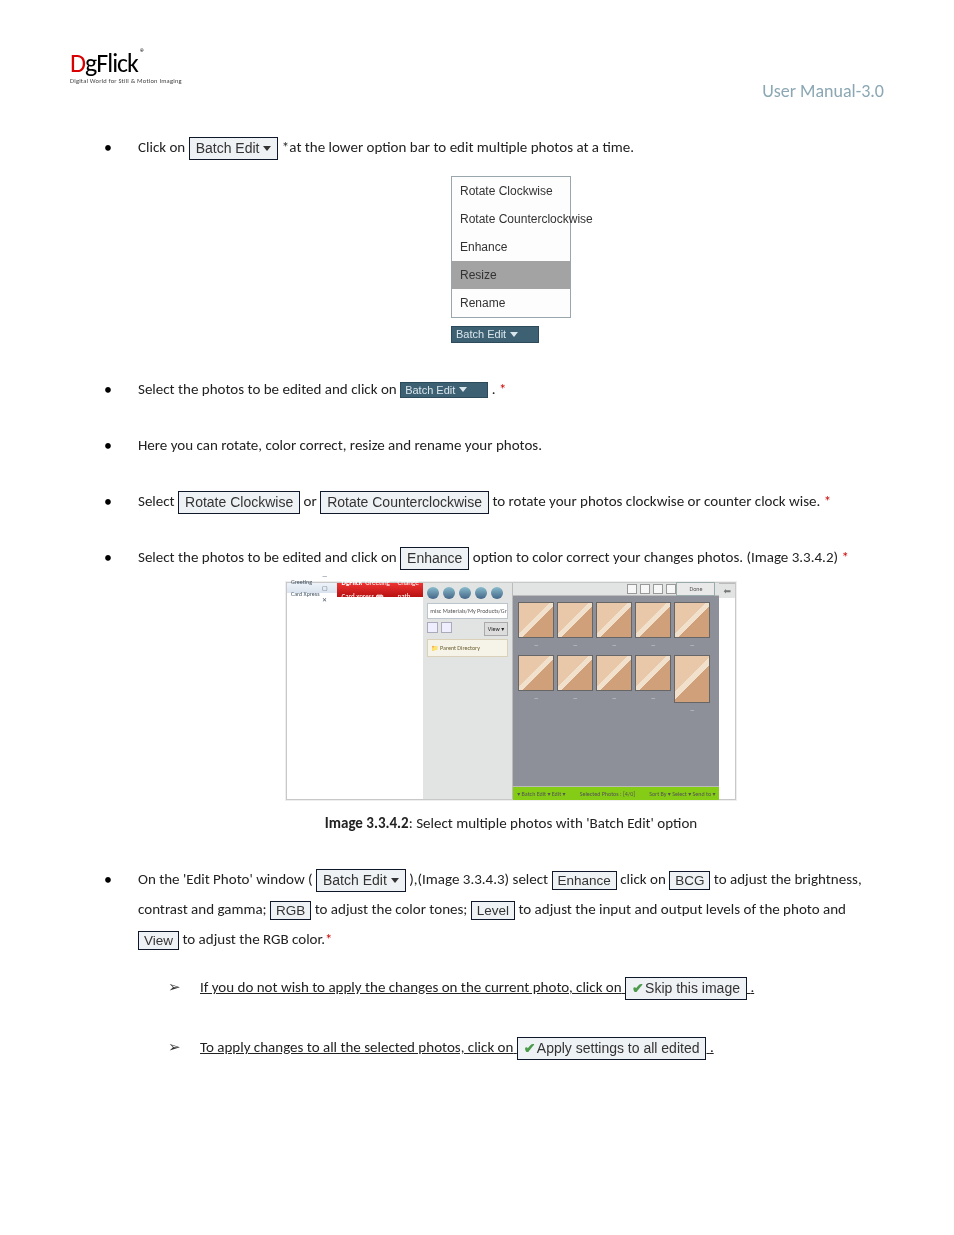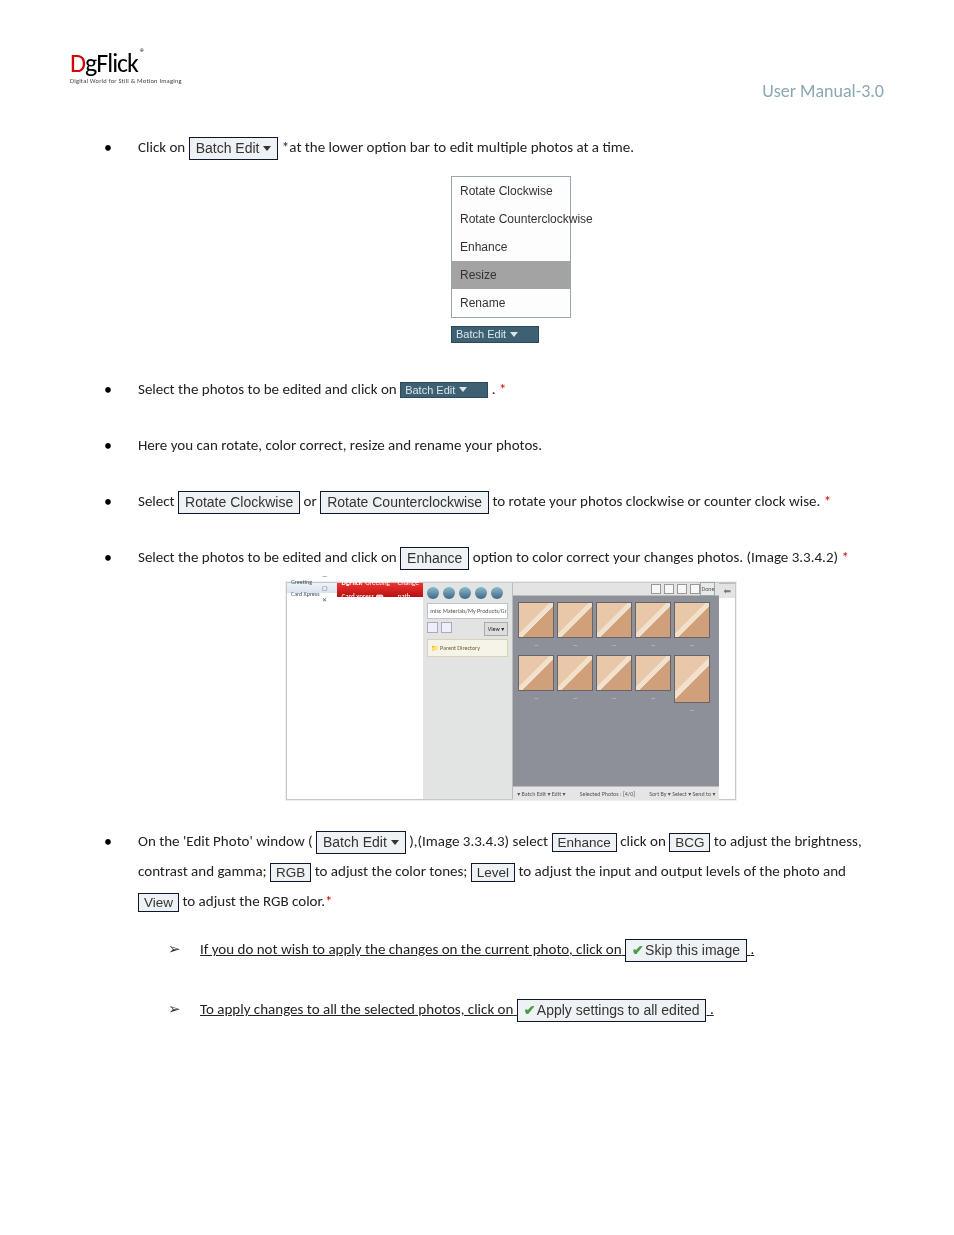--- a/index.html
+++ b/index.html
@@ -220,37 +220,37 @@
     height:12px;
     margin:-6px -6px 6px -6px;
     border-bottom:1px solid #bbb;
     display:flex;
     align-items:center;
     justify-content:flex-end;
     padding:0 4px;
   }
   .sc-topicons .sq{ width:8px;height:8px;border:1px solid #999;margin-left:3px;background:#f7f7f7; }
   .sc-topicons .done{
-    font-size:6px;background:#e9e9e9;border:1px solid #9aa;padding:0 0;margin-left:0;color:#555;
+    font-size:6px;background:#e9e9e9;border:1px solid #9aa;padding:0 12px;margin-left:0;color:#555;
   }
   .thumbs{ display:flex; gap:5px; flex-wrap:wrap; }
   .thumb{
     width:34px;
     display:flex;flex-direction:column;align-items:center;
   }
   .thumb .img{
     width:34px;height:34px;
     background:linear-gradient(135deg,#e8c8a8 0 45%,#f0e0cc 45% 55%,#cfa07a 55% 100%);
     border:1px solid #666;
   }
   .thumb2 .img{ height:46px;width:34px; }
   .thumb .lbl{ font-size:5px;color:#ddd;margin-top:2px;text-align:center; }
   .sc-bottombar{
     position:absolute;bottom:-1px;left:0;right:0;
-    height:13px;background:#e5e5e5;border-top:1px solid #bbb;
+    height:13px;background:#84cc16;border-top:1px solid #bbb;
     display:flex;align-items:center;justify-content:space-between;
     padding:0 4px;font-size:6px;color:#555;
   }
   .sc-foot{
     height:14px;background:#e2e4e4;border-top:1px solid #bbb;
     display:flex;align-items:center;padding:0 4px;
   }
   .caption{
     font-size:15px;text-align:center;
   }
@@ -408,20 +408,23 @@
                   <span>▾ Batch Edit ▾   Edit  ▾</span>
                   <span>Selected Photos :      [4/0]</span>
                   <span>Sort By ▾   Select ▾   Send to ▾</span>
                 </div>
               </div>
             </div>
             <div class="sc-foot">
               <span style="font-size:9px;color:#777;">⬅</span>
             </div>
           </div>
+          <div class="caption">
+            <b>Image 3.3.4.2</b><span>: Select multiple photos with 'Batch Edit' option</span>
+          </div>
         </div>
       </li>
 
       <li>
         <span>On the 'Edit Photo' window (</span>
         <span class="btn-like"><span>Batch Edit</span><span class="tri"></span></span>
         <span>),(Image 3.3.4.3) select </span>
         <span class="btn-like narrow"><span>Enhance</span></span>
         <span> click on </span>
         <span class="btn-like narrow"><span>BCG</span></span>

